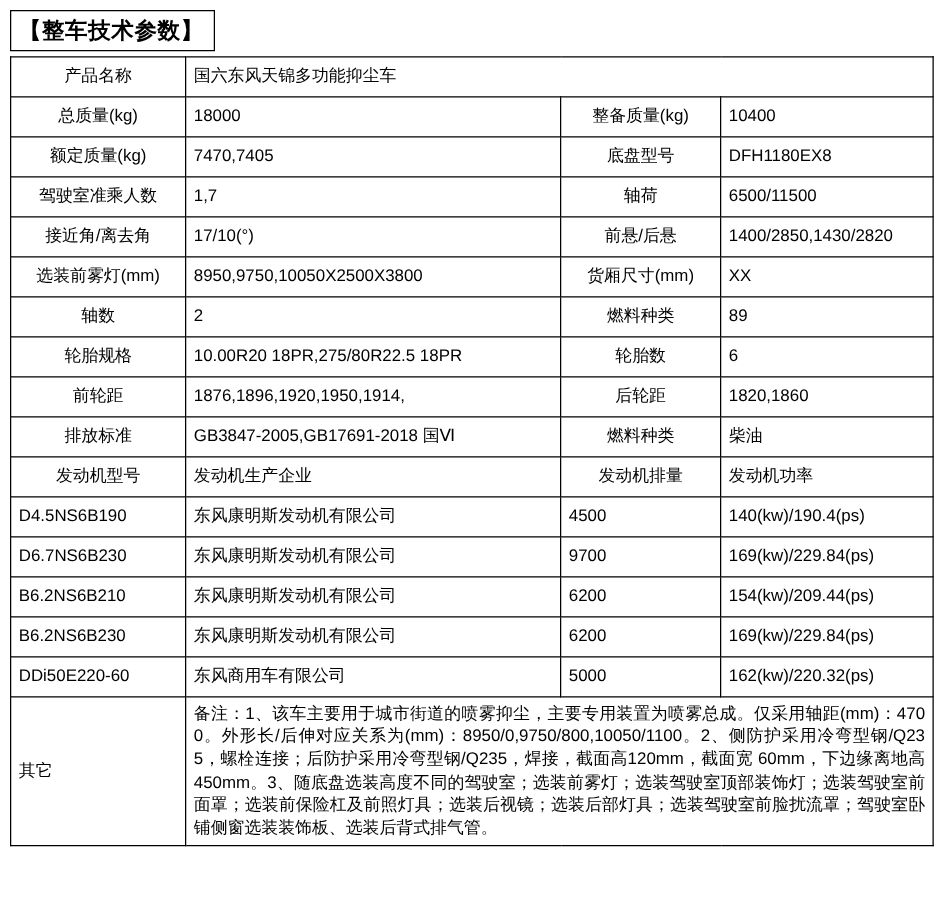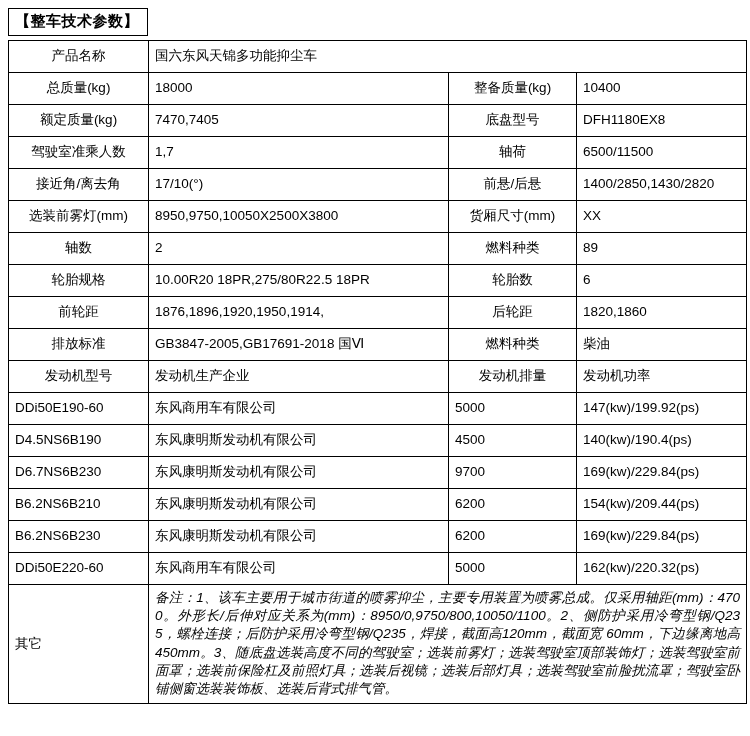--- a/index.html
+++ b/index.html
@@ -20,21 +20,21 @@
     height: 736px;
     box-sizing: border-box;
     padding: 6px 6px 0 6px;
     position: relative;
   }
   .title-box {
     border: 1px solid #000;
     display: inline-block;
     padding: 3px 8px 4px 6px;
     font-weight: bold;
-    font-size: 15px;
+    font-size: 18px;
     letter-spacing: 0.5px;
     margin: 2px 0 4px 2px;
   }
   table.spec {
     border-collapse: collapse;
     width: 738px;
     margin-left: 2px;
     table-layout: fixed;
   }
   table.spec td {
@@ -54,21 +54,20 @@
 
   td.label { white-space: nowrap; text-align: center; }
   td.wide { }
   .eng-head td { }
   .other-label { vertical-align: top; }
   .other-text {
     text-align: justify;
     line-height: 1.5;
     padding: 5px 8px 8px 6px;
     font-size: 13.5px;
-    font-style: italic;
   }
 </style>
 </head>
 <body>
 
 <div class="page">
 
   <div class="title-box">【整车技术参数】</div>
 
   <table class="spec">
@@ -139,26 +138,20 @@
       </tr>
 
       <tr class="eng-head">
         <td class="label">发动机型号</td>
         <td>发动机生产企业</td>
         <td class="label">发动机排量</td>
         <td>发动机功率</td>
       </tr>
 
       <tr>
-        <td>DDi50E190-60</td>
-        <td>东风商用车有限公司</td>
-        <td>5000</td>
-        <td>147(kw)/199.92(ps)</td>
-      </tr>
-      <tr>
         <td>D4.5NS6B190</td>
         <td>东风康明斯发动机有限公司</td>
         <td>4500</td>
         <td>140(kw)/190.4(ps)</td>
       </tr>
       <tr>
         <td>D6.7NS6B230</td>
         <td>东风康明斯发动机有限公司</td>
         <td>9700</td>
         <td>169(kw)/229.84(ps)</td>

